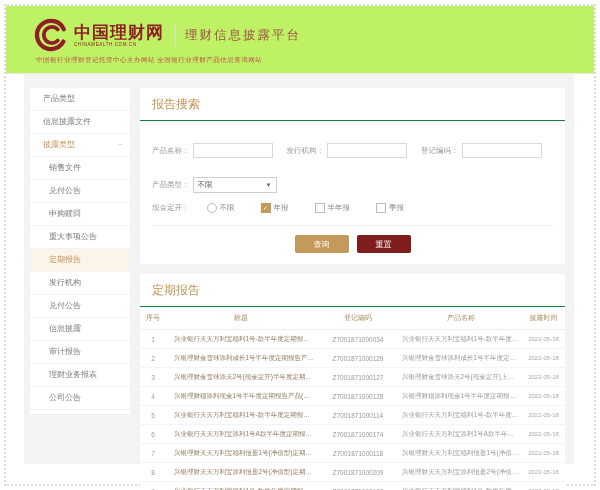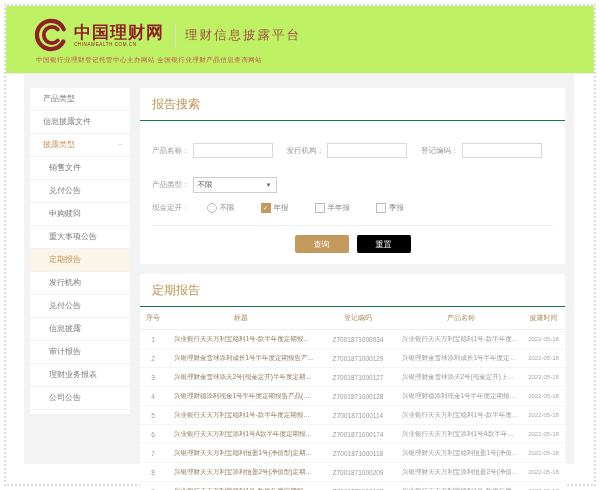--- a/index.html
+++ b/index.html
@@ -58,21 +58,21 @@
   .option .control{width:8px;height:8px;border:1px solid #bbb;background:#fff;margin-right:3px;
     display:inline-flex;align-items:center;justify-content:center;flex:0 0 auto;}
   .option .control.radio{border-radius:50%;}
   .option .control.checked{background:#c49a5c;border-color:#c49a5c;}
   .option .control.checked::after{content:"✓";color:#fff;font-size:6px;line-height:6px;}
   .option .opt-label{font-size:7.5px;color:#888;}
   .btn-row{border-top:1px solid #efefef;margin-top:12px;padding:9px 0 11px 0;display:flex;justify-content:center;gap:8px;}
   .btn{width:54px;height:18px;border:none;border-radius:2px;color:#fff;font-size:8px;cursor:pointer;
     font-family:inherit;}
   .btn-search{background:#c49a5c;}
-  .btn-reset{background:#000000;}
+  .btn-reset{background:#7f1d1d;}
 
   
   .results{margin-top:10px;}
   table{width:100%;border-collapse:collapse;table-layout:fixed;}
   th{font-size:7px;color:#a98d5f;font-weight:normal;padding:6px 2px;border-bottom:1px solid #eee;text-align:center;}
   td{font-size:6.5px;color:#999;padding:4.5px 2px;border-bottom:1px solid #f4f4f4;text-align:center;
     white-space:nowrap;overflow:hidden;text-overflow:ellipsis;}
   col.c-no{width:26px;}  col.c-title{width:150px;} col.c-code{width:84px;}
   col.c-prod{width:122px;} col.c-date{width:43px;}
   td.cell-title{text-align:left;padding-left:8px;color:#8f7b5f;cursor:pointer;}

